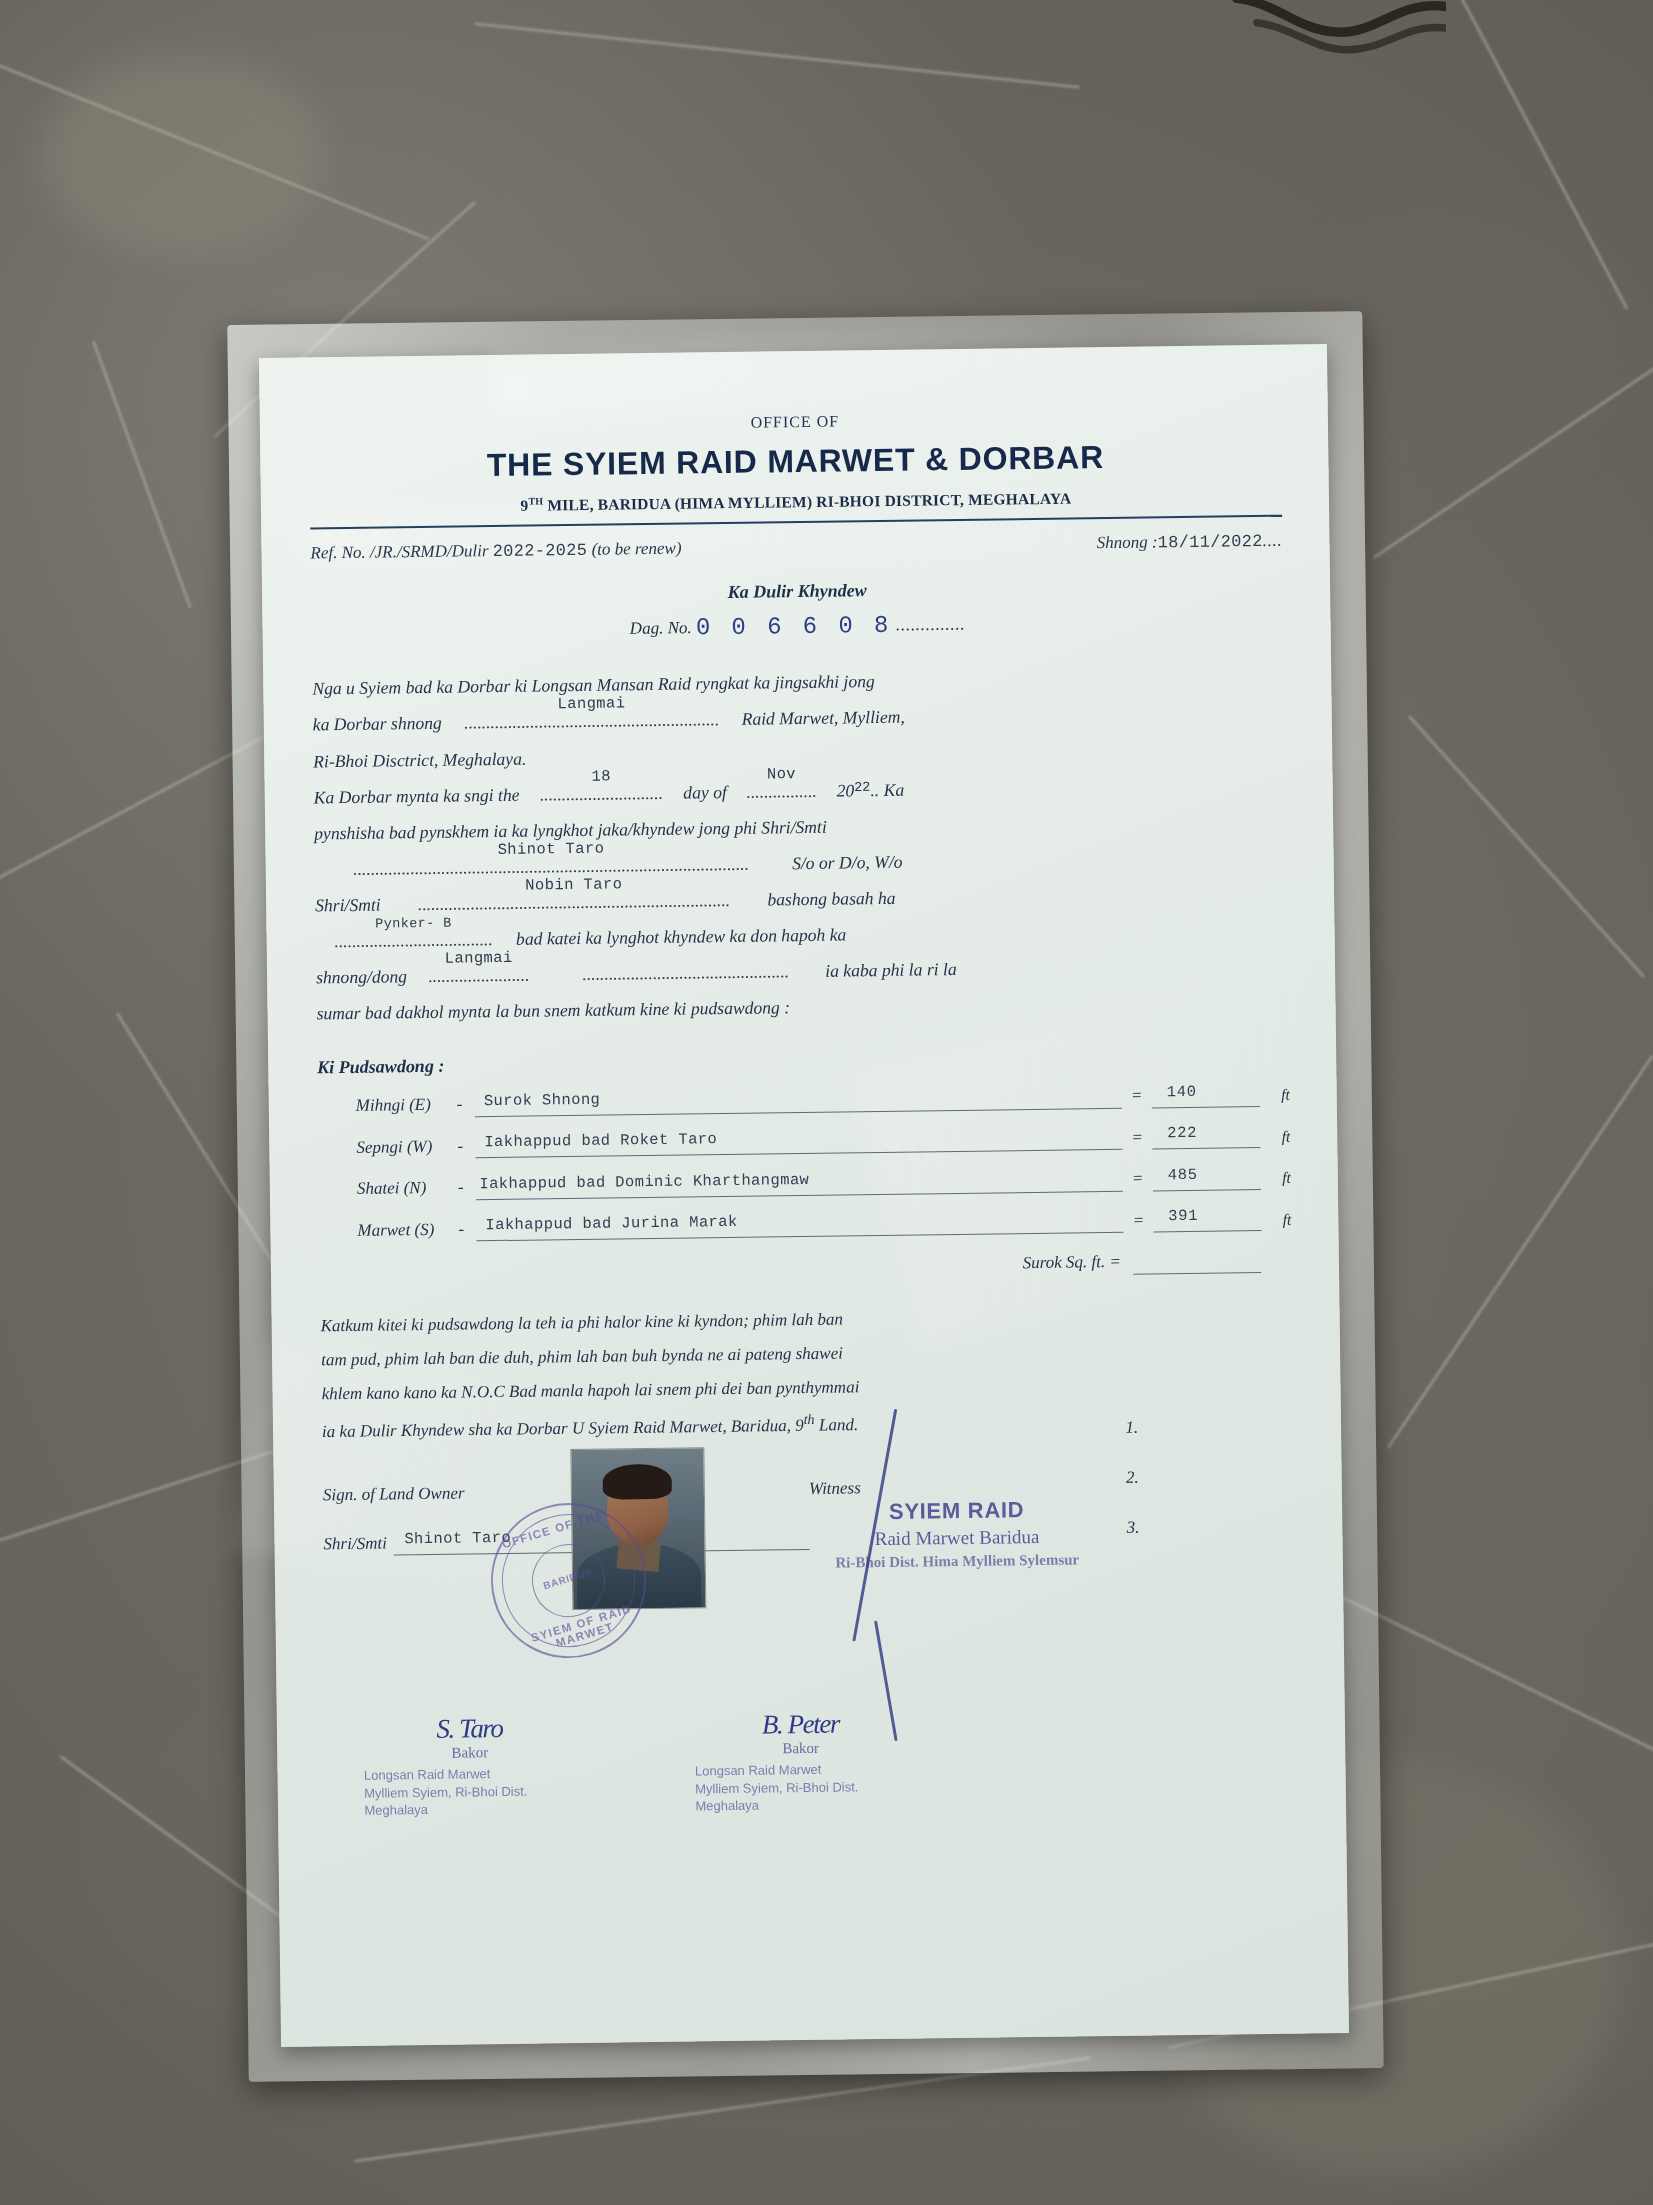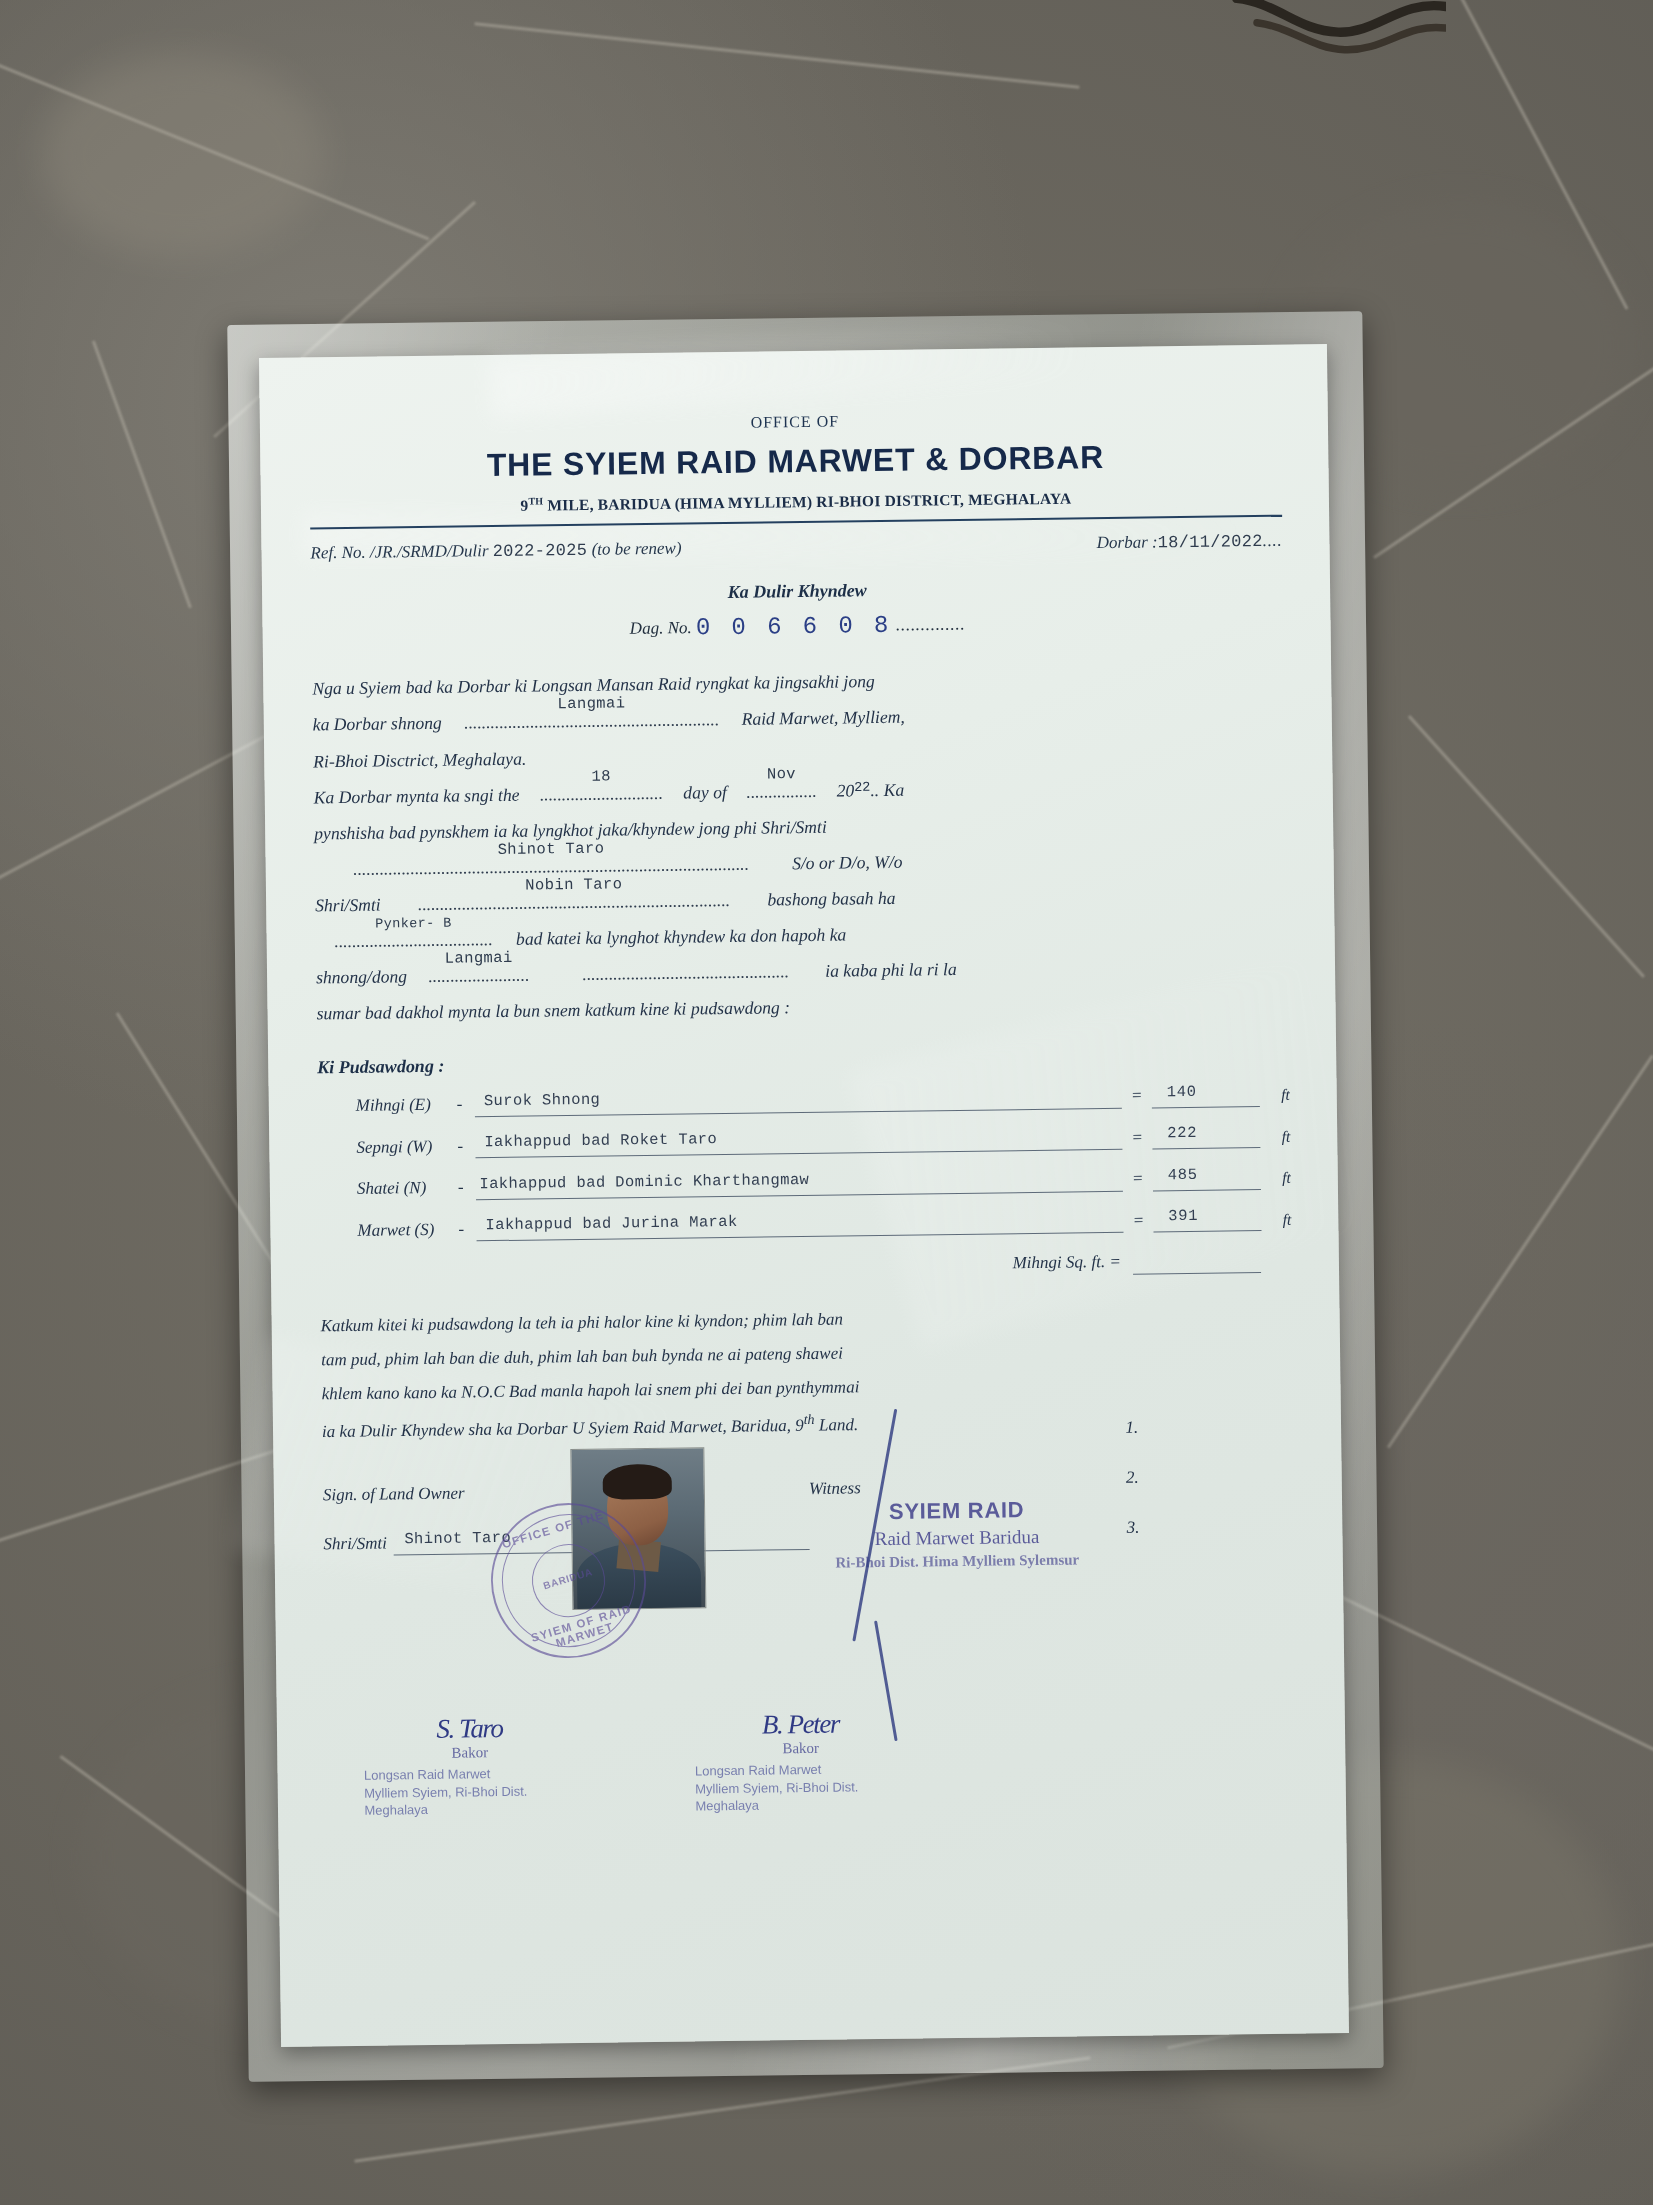--- a/index.html
+++ b/index.html
@@ -522,21 +522,21 @@
       <div class="org-addr"><span>9</span><sup>TH</sup><span> MILE, BARIDUA (HIMA MYLLIEM) RI-BHOI DISTRICT, MEGHALAYA</span></div>
       <div class="rule"></div>
 
       <div class="refrow">
         <div>
           <span>Ref. No. /JR./SRMD/Dulir</span>
           <span class="typed">2022-2025</span>
           <span>(to be renew)</span>
         </div>
         <div>
-          <span>Dorbar :</span><span class="typed">18/11/2022</span><span class="dotfill">....</span>
+          <span>Shnong :</span><span class="typed">18/11/2022</span><span class="dotfill">....</span>
         </div>
       </div>
 
       <div class="kadulir">Ka Dulir Khyndew</div>
       <div class="dagrow">
         <span>Dag. No.</span>
         <span class="dagno">0 0 6 6 0 8</span>
         <span class="dotfill">..............</span>
       </div>
 
@@ -645,21 +645,21 @@
             <span class="val">Iakhappud bad Jurina Marak</span>
           </div>
           <div class="meas-eq">=</div>
           <div class="meas-num">
             <span class="val">391</span>
           </div>
           <div class="meas-unit">ft</div>
         </div>
 
         <div class="total-row">
-          <span>Mihngi Sq. ft.  =</span>
+          <span>Surok Sq. ft.  =</span>
           <span class="total-line">
             <span></span>
           </span>
         </div>
       </div>
 
       <div class="note">
         <span>Katkum kitei ki pudsawdong la teh ia phi halor kine ki kyndon; phim lah ban</span><br>
         <span>tam pud, phim lah ban die duh, phim lah ban buh bynda ne ai pateng shawei</span><br>
         <span>khlem kano kano ka N.O.C Bad manla hapoh lai snem phi dei ban pynthymmai</span><br>

